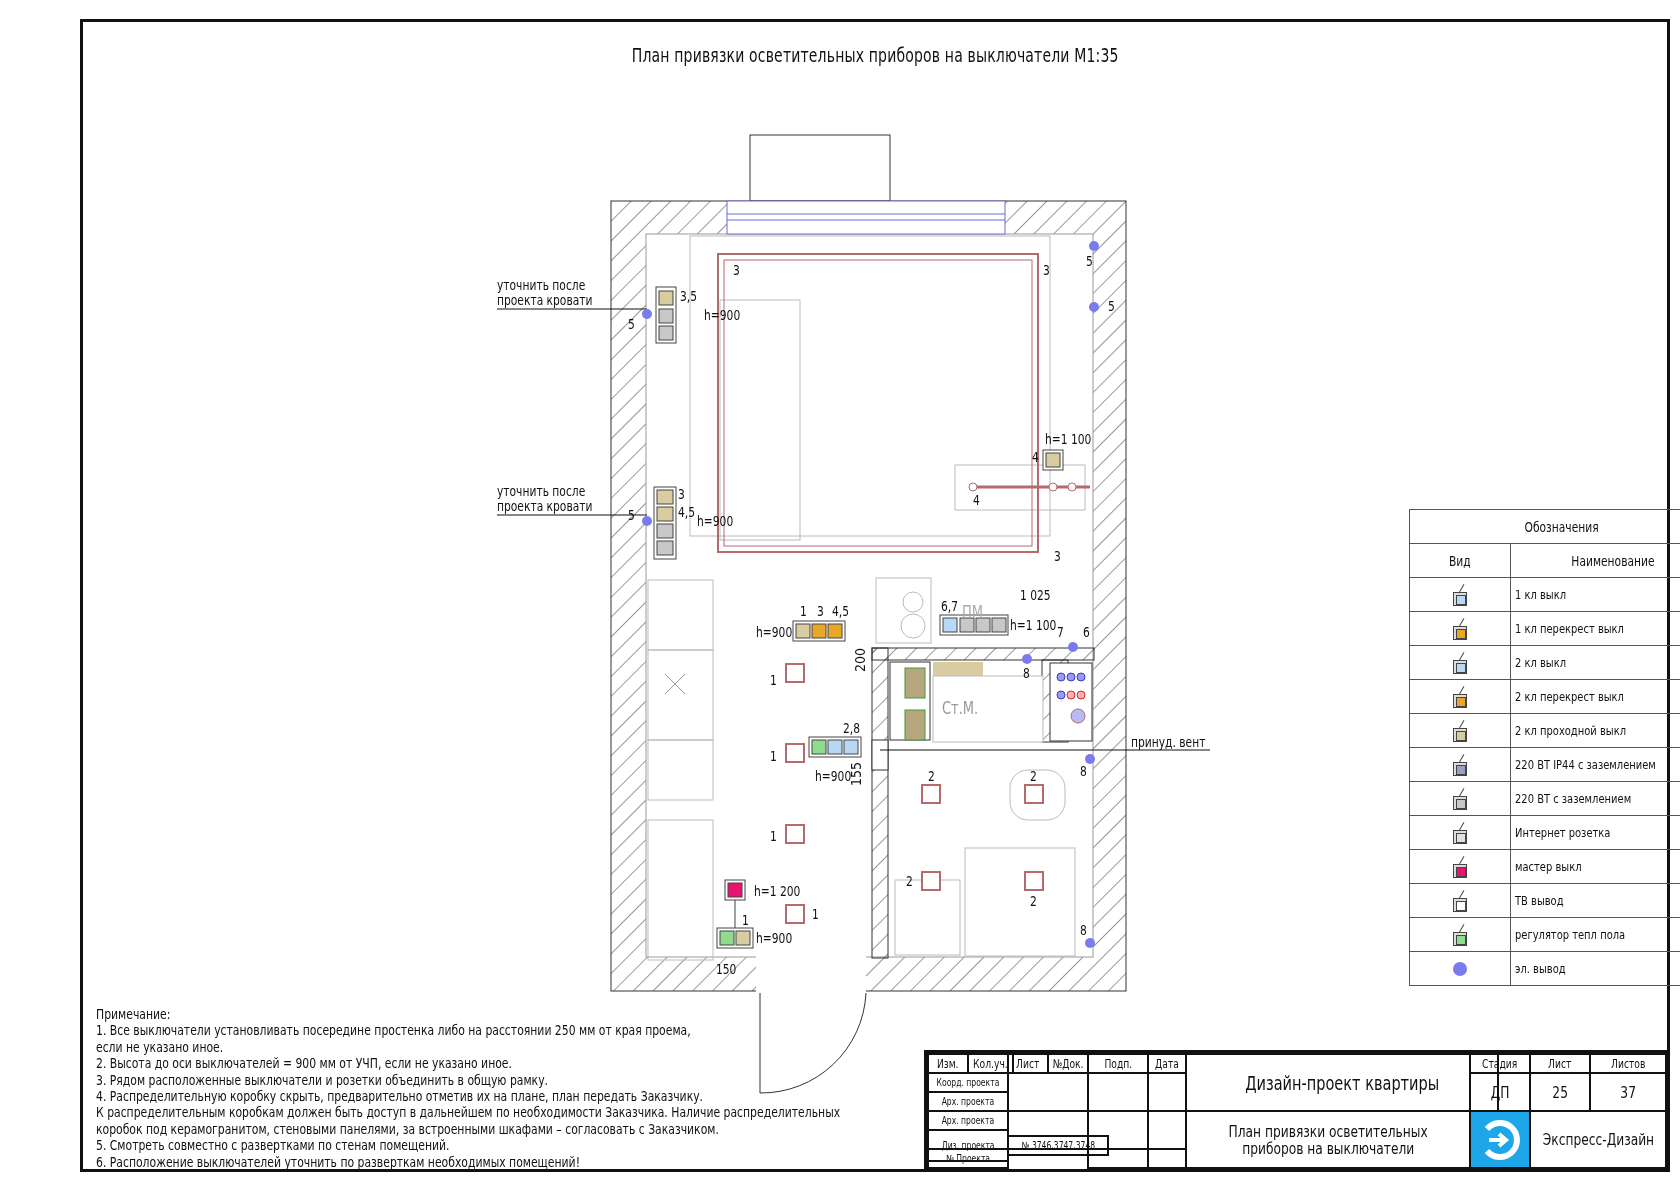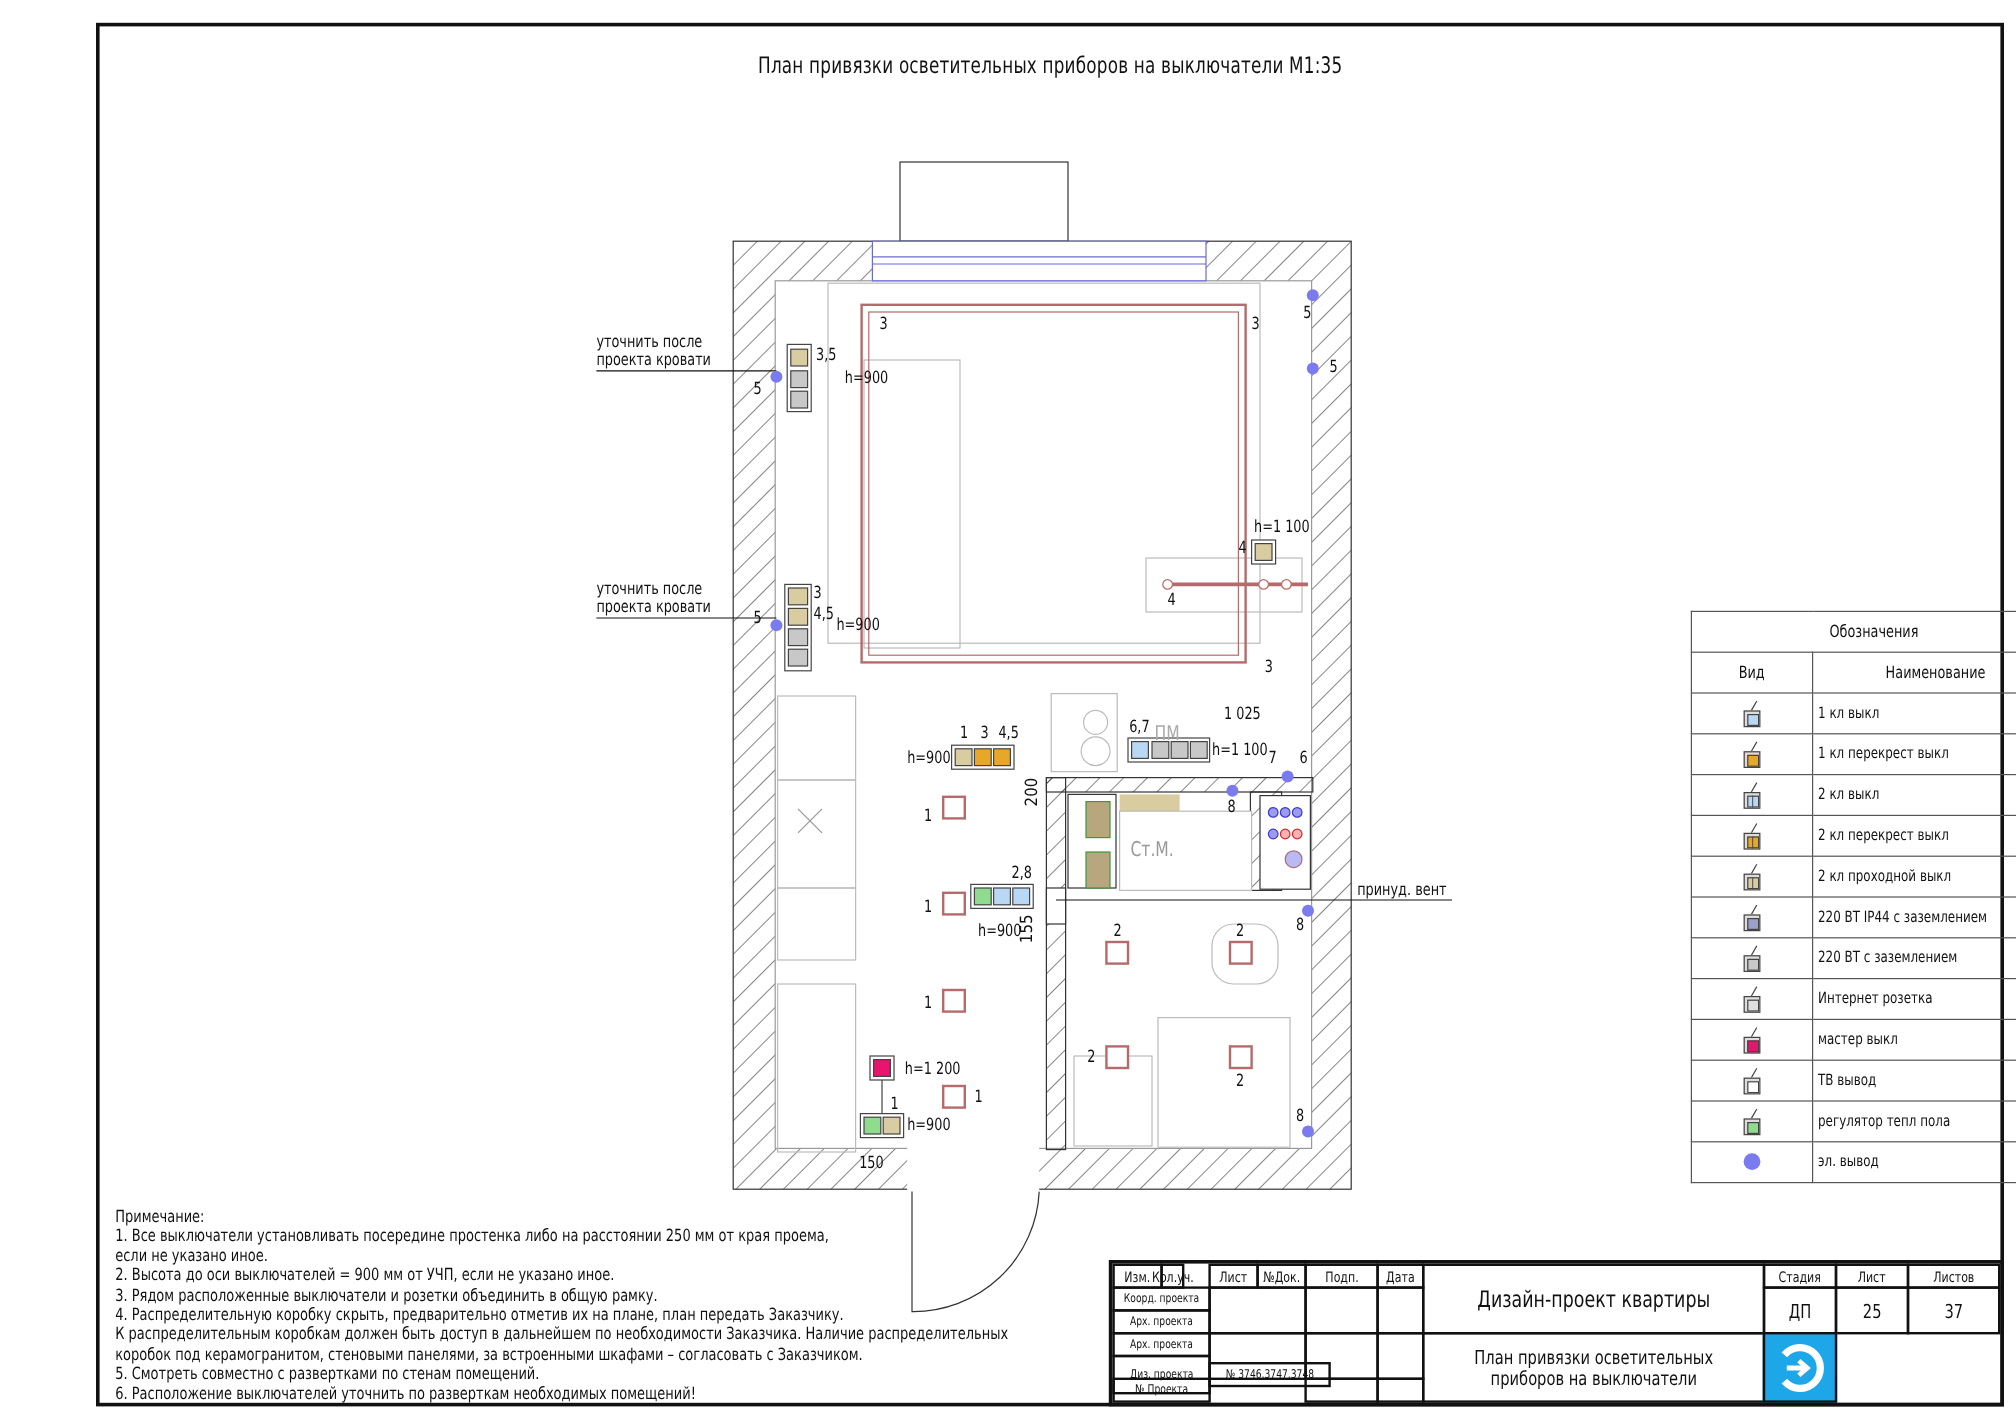--- a/index.html
+++ b/index.html
@@ -324,21 +324,21 @@
   <div>коробок под керамогранитом, стеновыми панелями, за встроенными шкафами – согласовать с Заказчиком.</div>
   <div>5. Смотреть совместно с развертками по стенам помещений.</div>
   <div>6. Расположение выключателей уточнить по разверткам необходимых помещений!</div>
 </div>
 
 <div class="stamp">
 
   <div class="cell" style="left:0;top:0;width:42px;height:21px">
       <span>Изм.</span>
     </div>
-  <div class="cell" style="left:40px;top:0;width:20px;height:21px">
+  <div class="cell" style="left:40px;top:0;width:47px;height:21px">
       <span>Кол.уч.</span>
     </div>
   <div class="cell" style="left:80px;top:0;width:42px;height:21px">
       <span>Лист</span>
     </div>
   <div class="cell" style="left:120px;top:0;width:42px;height:21px">
       <span>№Док.</span>
     </div>
   <div class="cell" style="left:160px;top:0;width:62px;height:21px">
       <span>Подп.</span>
@@ -367,21 +367,21 @@
   <div class="cell" style="left:80px;top:82px;width:102px;height:21px">
       <span style="font-size:10px">№ 3746,3747,3748</span>
     </div>
   <div class="cell" style="left:160px;top:19px;width:62px;height:40px"></div>
   <div class="cell" style="left:160px;top:57px;width:62px;height:40px"></div>
   <div class="cell" style="left:160px;top:95px;width:62px;height:21px"></div>
   <div class="cell" style="left:220px;top:19px;width:40px;height:40px"></div>
   <div class="cell" style="left:220px;top:57px;width:40px;height:40px"></div>
   <div class="cell" style="left:220px;top:95px;width:40px;height:21px"></div>
 
-  <div class="cell big" style="left:258px;top:0;width:286px;height:59px">
+  <div class="cell big" style="left:258px;top:0;width:314px;height:59px">
       <span>Дизайн-проект квартиры</span>
     </div>
   <div class="cell mid" style="left:258px;top:57px;width:286px;height:59px;flex-direction:column;line-height:17px">
     <span>План привязки осветительных</span>
       <span>приборов на выключатели</span>
   </div>
 
   <div class="cell" style="left:542px;top:0;width:62px;height:21px">
       <span>Стадия</span>
     </div>
@@ -399,13 +399,16 @@
     </div>
   <div class="cell mid" style="left:662px;top:19px;width:78px;height:40px">
       <span>37</span>
     </div>
   <div class="cell logo" style="left:542px;top:57px;width:62px;height:59px">
     <svg width="42" height="42" viewBox="0 0 42 42">
       <path d="M8 10 A17 17 0 1 1 8 32" fill="none" stroke="#fff" stroke-width="6"></path>
       <path d="M10 21 L26 21 M20 15 L27 21 L20 27" fill="none" stroke="#fff" stroke-width="4"></path>
     </svg>
   </div>
+  <div class="cell mid" style="left:602px;top:57px;width:138px;height:59px">
+      <span>Экспресс-Дизайн</span>
+    </div>
 </div>
 
 </body></html>

